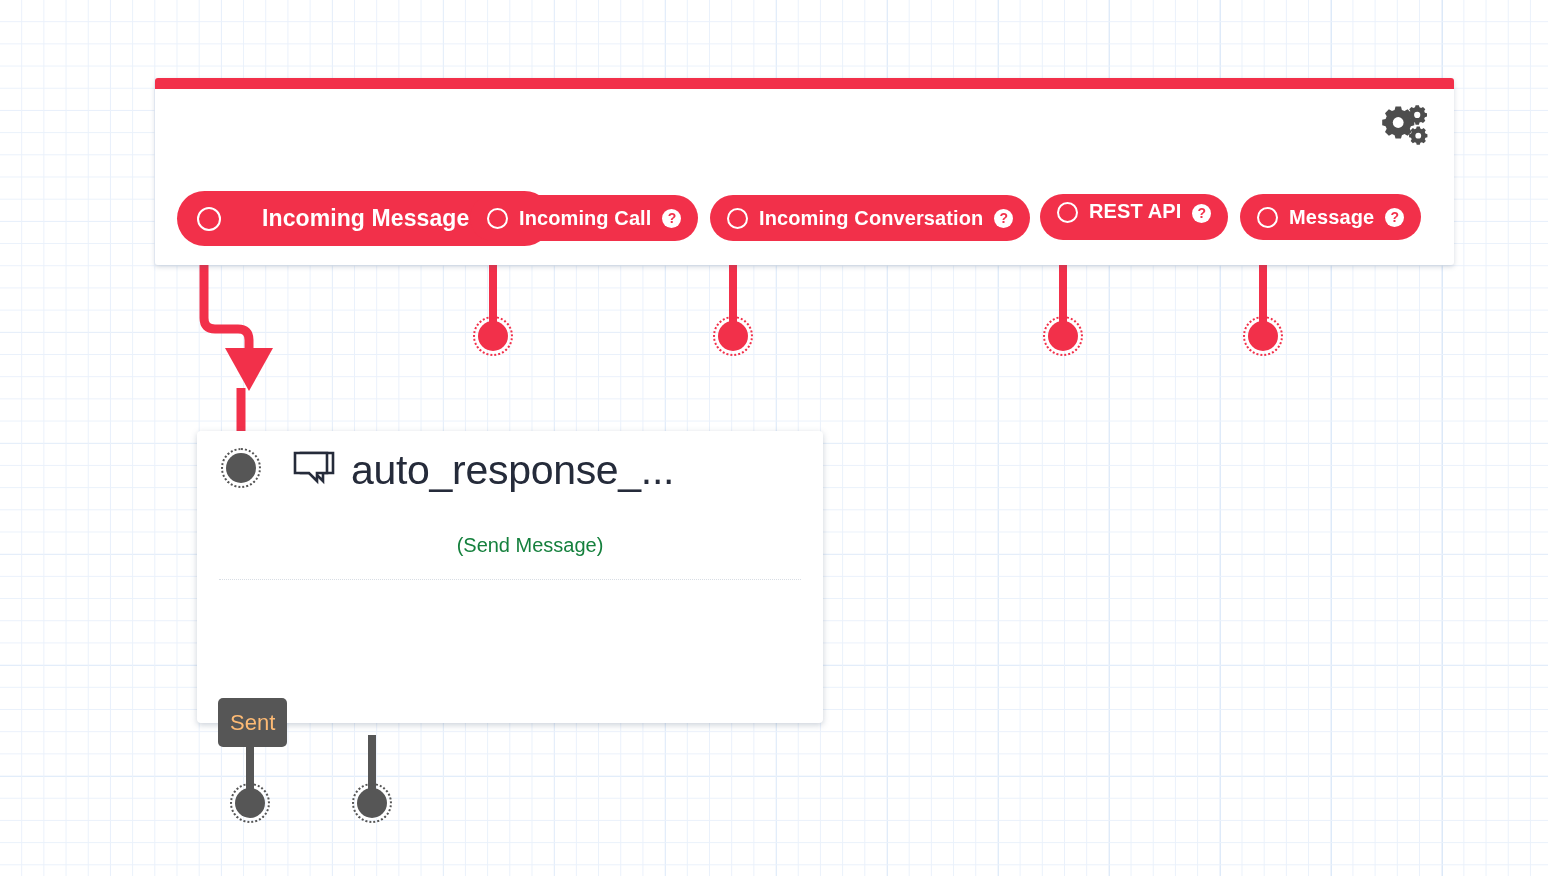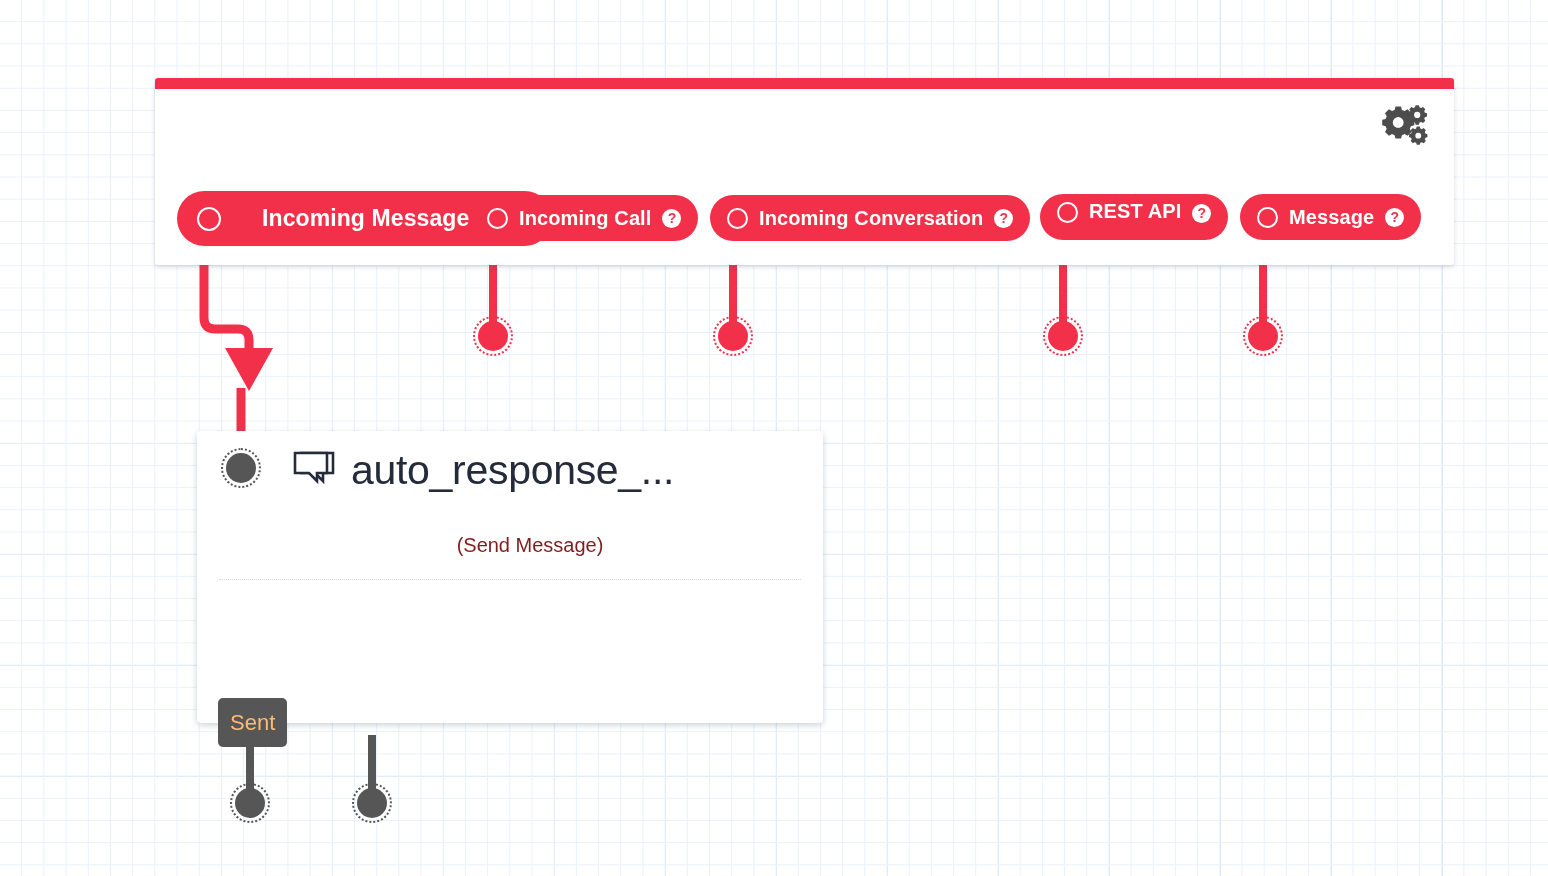--- a/index.html
+++ b/index.html
@@ -190,21 +190,21 @@
     color: #252b3a;
     letter-spacing: -0.3px;
   }
   #node-subtitle {
     position: absolute;
     left: 0;
     top: 103px;
     width: 100%;
     text-align: center;
     font-size: 20px;
-    color: #7f1d1d;
+    color: #15803d;
   }
   #node-divider {
     position: absolute;
     left: 22px;
     top: 148px;
     width: 582px;
     height: 1px;
     border-top: 1px dotted #d8dde4;
   }
 

